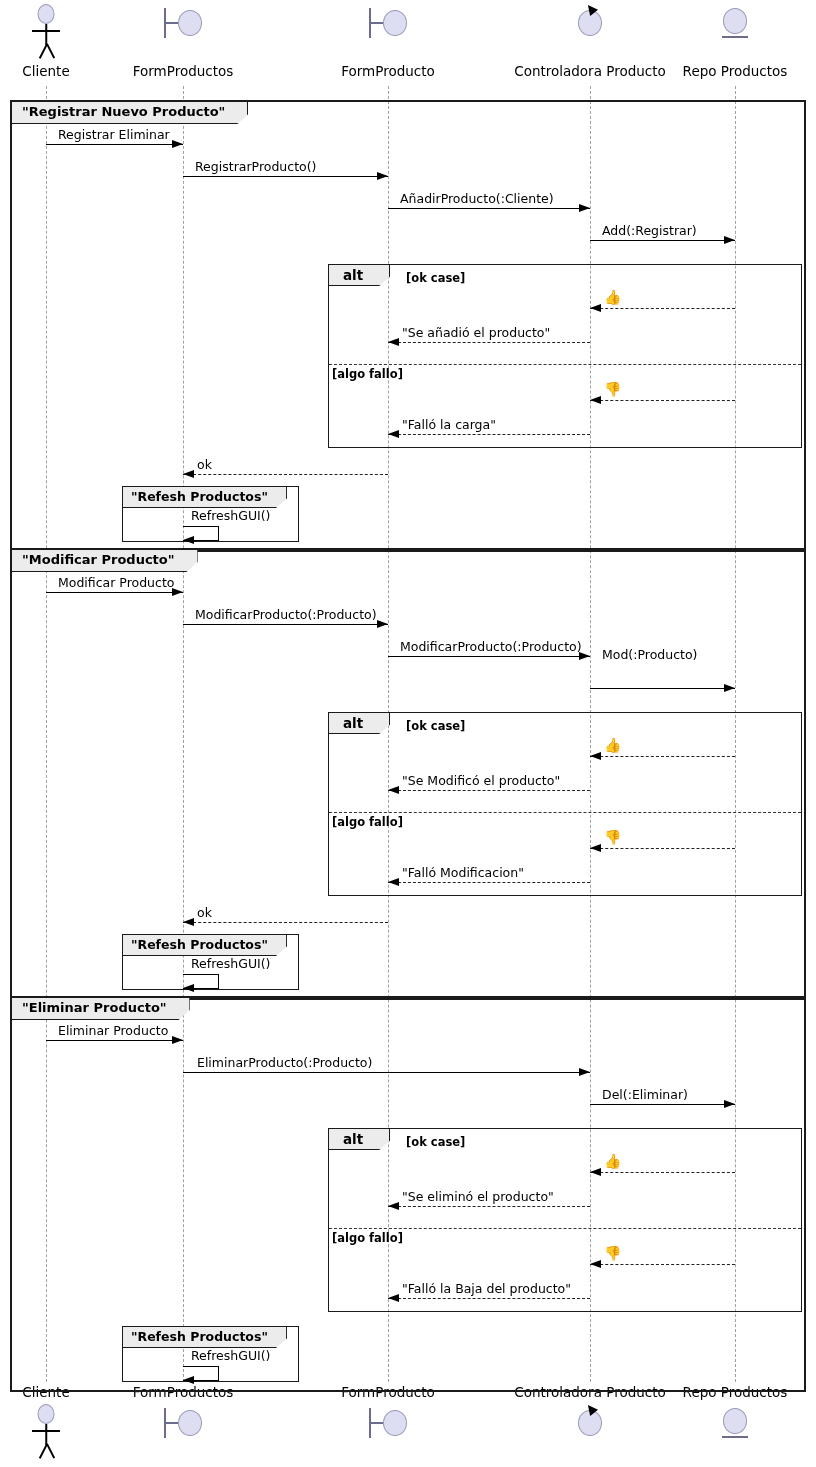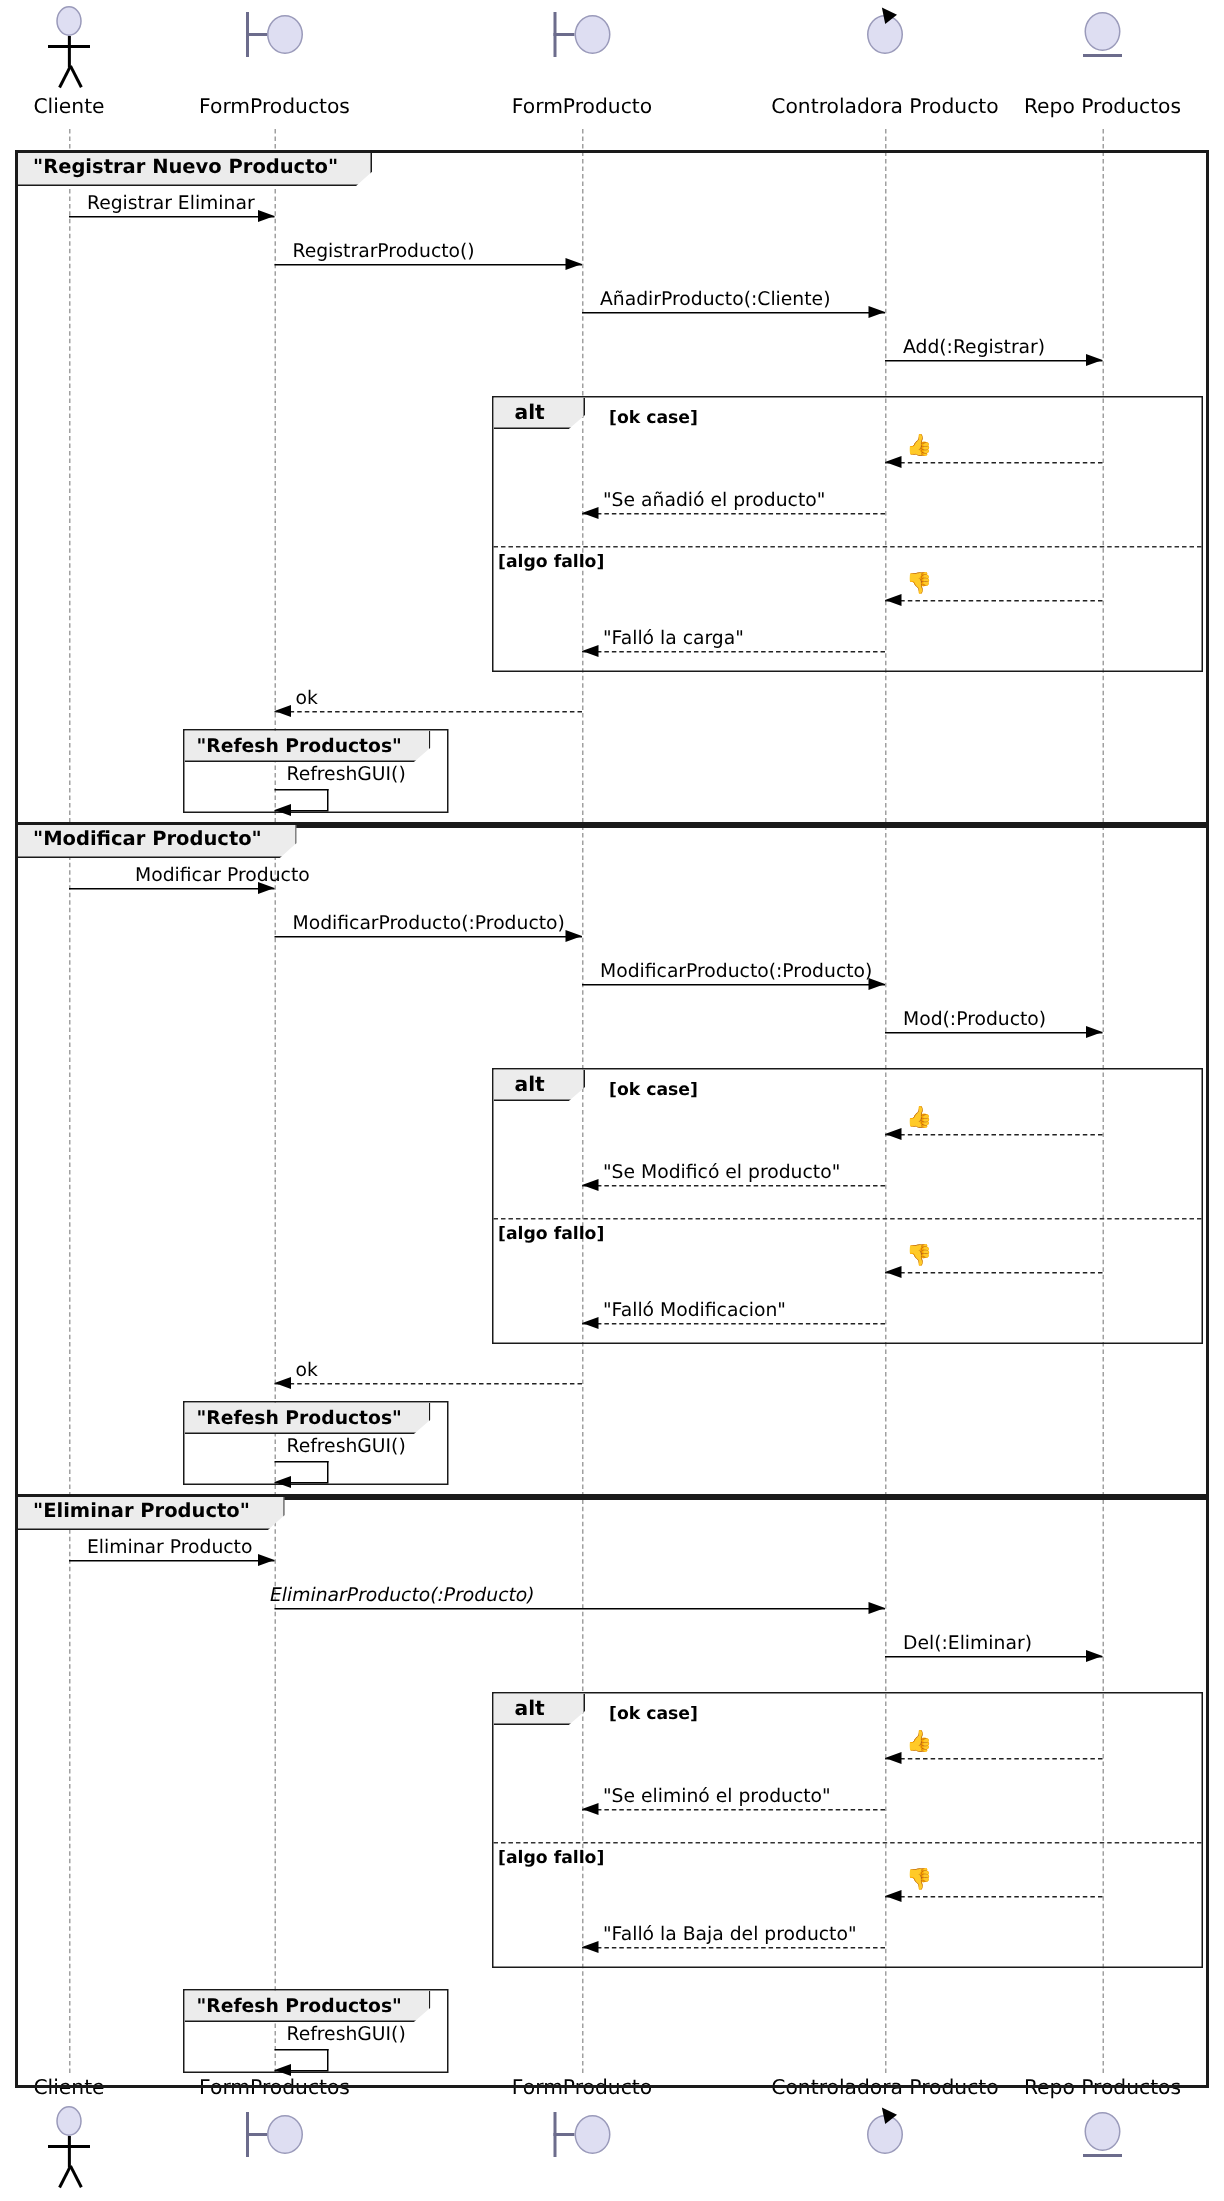--- a/index.html
+++ b/index.html
@@ -314,30 +314,30 @@
     </div>
     <div class="self-box" style="left:183px; top:526px; width:36px; height:14px; border-bottom:none;"></div>
     <div class="msg-line solid" style="left:183px; top:540px; width:36px;"></div>
     <div class="arrow-l" style="left:183px; top:536.2px;"></div>
     <div class="msg-text" style="left:191px; top:509px;">RefreshGUI()</div>
     <div class="frag" style="left: 10px; top: 548px; width: 796px; height: 452px;">
       <div class="frag-label opname">"Modificar Producto"</div>
     </div>
     <div class="msg-line solid" style="left:46px; top:592px; width:137px;"></div>
     <div class="arrow-r" style="left:172px; top:588.2px;"></div>
-    <div class="msg-text" style="left:58px; top:576px;margin-left:32px;">Modificar Producto</div>
+    <div class="msg-text" style="left:58px; top:576px;">Modificar Producto</div>
     <div class="msg-line solid" style="left:183px; top:624px; width:205px;"></div>
     <div class="arrow-r" style="left:377px; top:620.2px;"></div>
     <div class="msg-text" style="left:195px; top:608px;">ModificarProducto(:Producto)</div>
     <div class="msg-line solid" style="left:388px; top:656px; width:202px;"></div>
     <div class="arrow-r" style="left:579px; top:652.2px;"></div>
     <div class="msg-text" style="left:400px; top:640px;">ModificarProducto(:Producto)</div>
     <div class="msg-line solid" style="left:590px; top:688px; width:145px;"></div>
     <div class="arrow-r" style="left:724px; top:684.2px;"></div>
-    <div class="msg-text" style="left:602px; top:672px;text-align:right;">Mod(:Producto)</div>
+    <div class="msg-text" style="left:602px; top:648px;text-align:right;">Mod(:Producto)</div>
     <div class="frag-inner" style="left: 328px; top: 712px; width: 474px; height: 184px;">
       <div class="frag-label alt">alt</div>
     </div>
     <div class="guard" style="left:406px; top:719px;">[ok case]</div>
     <div class="msg-line dashed" style="left:590px; top:756px; width:145px;"></div>
     <div class="arrow-l" style="left:590px; top:752.2px;"></div>
     <div class="msg-emoji" style="left:604px; top:738px;">👍</div>
     <div class="msg-line dashed" style="left:388px; top:790px; width:202px;"></div>
     <div class="arrow-l" style="left:388px; top:786.2px;"></div>
     <div class="msg-text" style="left:402px; top:774px;">"Se Modificó el producto"</div>
@@ -360,21 +360,21 @@
     <div class="arrow-l" style="left:183px; top:984.2px;"></div>
     <div class="msg-text" style="left:191px; top:957px;">RefreshGUI()</div>
     <div class="frag" style="left: 10px; top: 996px; width: 796px; height: 396px;">
       <div class="frag-label opname">"Eliminar Producto"</div>
     </div>
     <div class="msg-line solid" style="left:46px; top:1040px; width:137px;"></div>
     <div class="arrow-r" style="left:172px; top:1036.2px;"></div>
     <div class="msg-text" style="left:58px; top:1024px;">Eliminar Producto</div>
     <div class="msg-line solid" style="left:183px; top:1072px; width:407px;"></div>
     <div class="arrow-r" style="left:579px; top:1068.2px;"></div>
-    <div class="msg-text" style="left:180px; top:1056px;font-style:italic;">EliminarProducto(:Producto)</div>
+    <div class="msg-text" style="left:197px; top:1056px;">EliminarProducto(:Producto)</div>
     <div class="msg-line solid" style="left:590px; top:1104px; width:145px;"></div>
     <div class="arrow-r" style="left:724px; top:1100.2px;"></div>
     <div class="msg-text" style="left:602px; top:1088px;">Del(:Eliminar)</div>
     <div class="frag-inner" style="left: 328px; top: 1128px; width: 474px; height: 184px;">
       <div class="frag-label alt">alt</div>
     </div>
     <div class="guard" style="left:406px; top:1135px;">[ok case]</div>
     <div class="msg-line dashed" style="left:590px; top:1172px; width:145px;"></div>
     <div class="arrow-l" style="left:590px; top:1168.2px;"></div>
     <div class="msg-emoji" style="left:604px; top:1154px;">👍</div>

